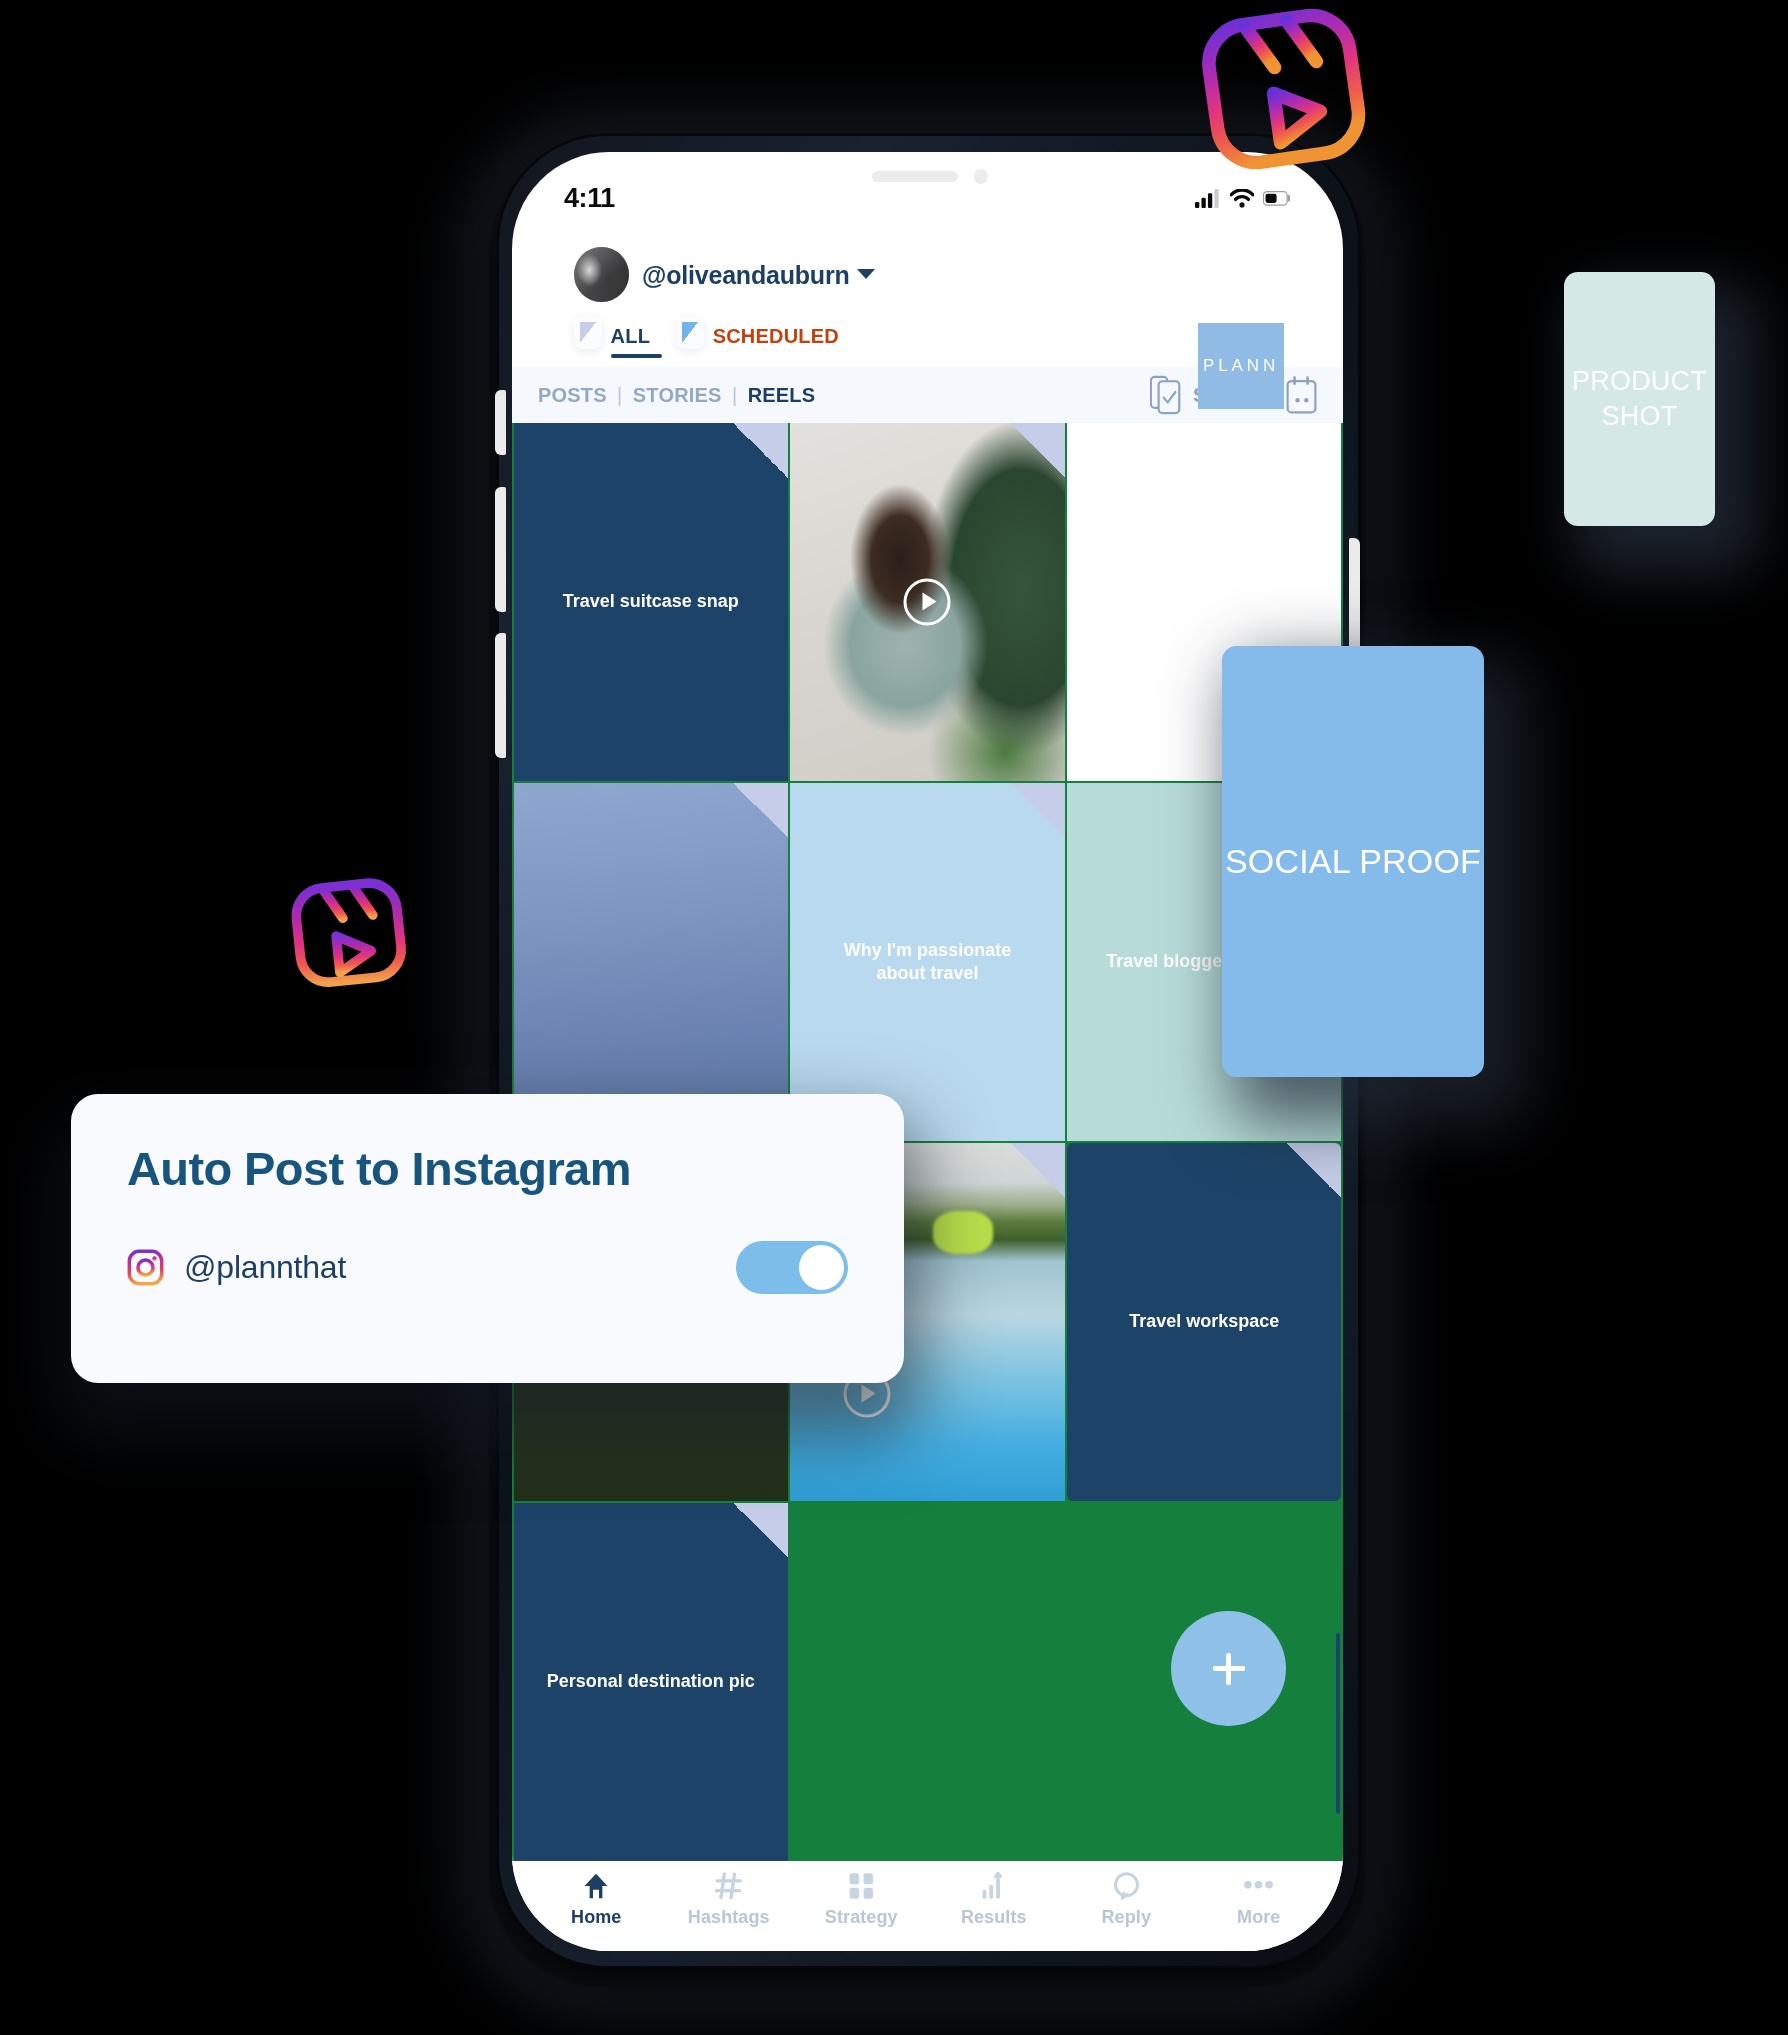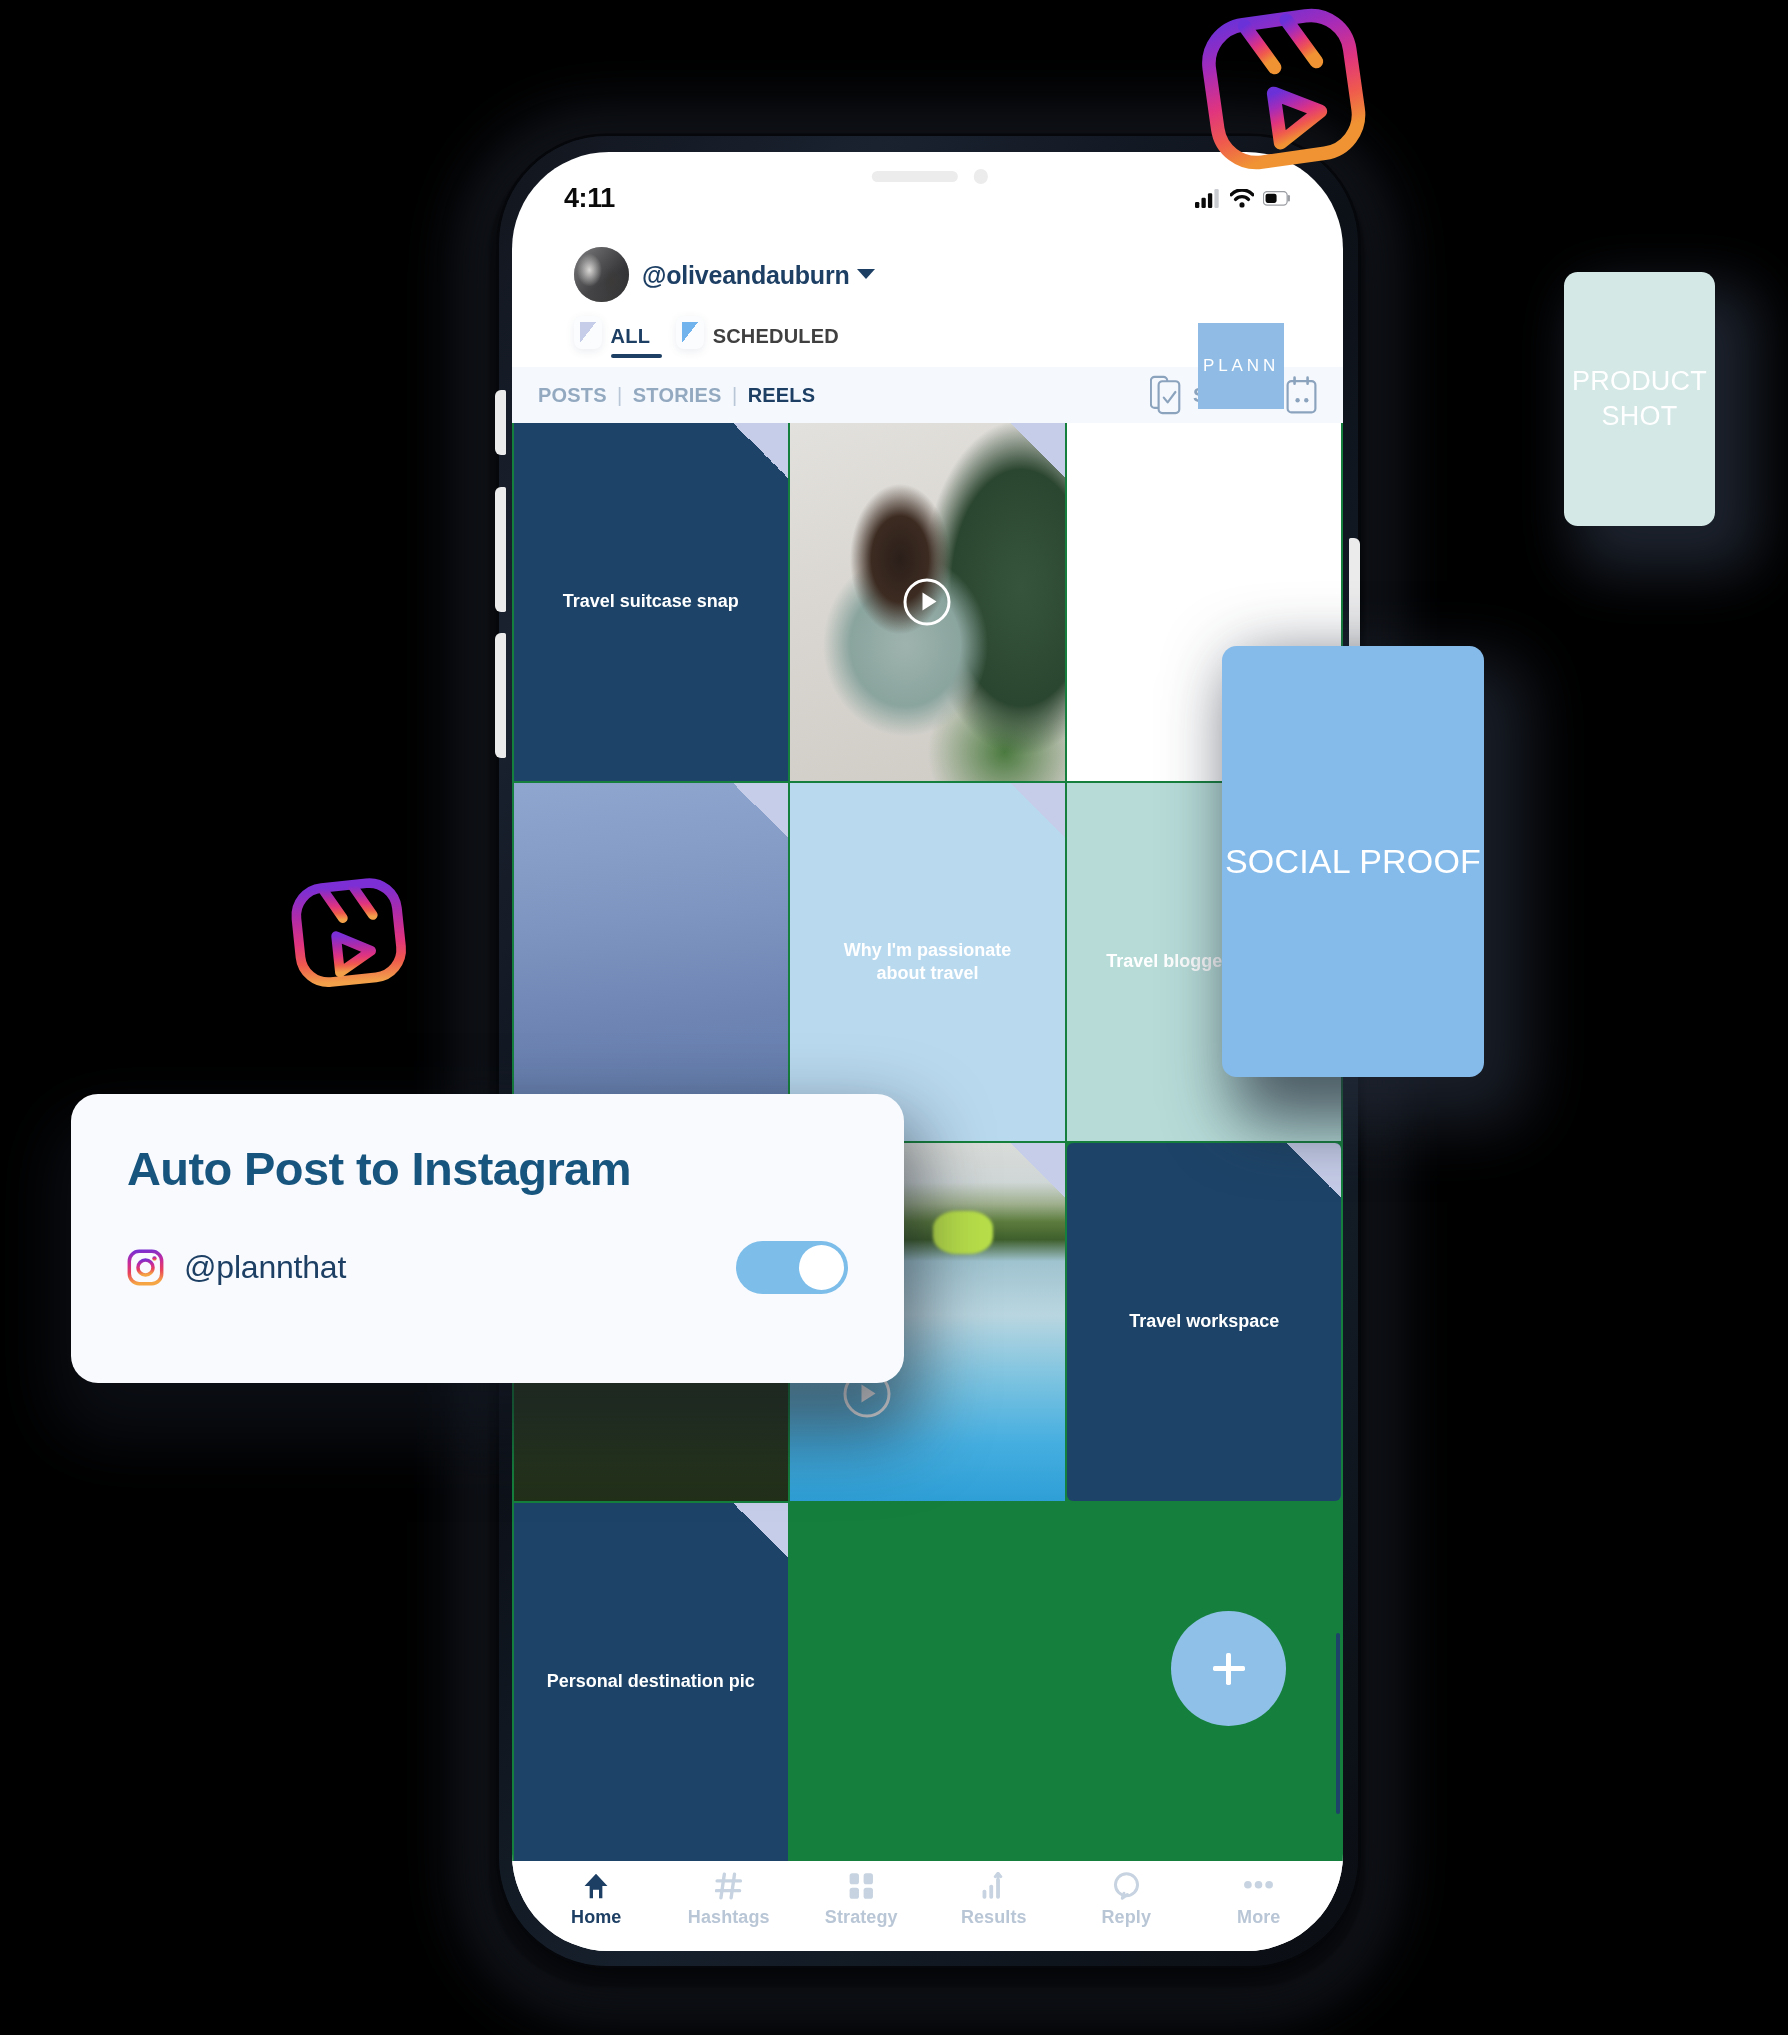--- a/index.html
+++ b/index.html
@@ -128,21 +128,21 @@
     box-shadow: 0 2.6px 8.6px rgba(60,80,120,.10);
   }
   .tab-flag::after {
     content: ""; position: absolute; left: 6px; top: 6px;
     width: 16.4px; height: 20.7px;
   }
   .flag-all::after    { background: linear-gradient(to bottom right, #c6cde8 50%, transparent 50%); }
   .flag-sched::after  { background: linear-gradient(to bottom right, #71b4ed 50%, transparent 50%); }
   .tab-label { font-size: 20px; font-weight: 700; letter-spacing: 0.2px; line-height: 1; padding-bottom: 2.6px; }
   .tab-active .tab-label   { color: #1d3f64; }
-  .tab-inactive .tab-label { color: #404040; }
+  .tab-inactive .tab-label { color: #c2410c; }
   .tab-underline {
     position: absolute; left: 37px; bottom: 0;
     width: 51px; height: 3.9px; background: #1d3f64; border-radius: 2.2px;
   }
 
   
   .filter-bar {
     position: absolute; left: 0; top: 215px;
     width: 831px; height: 56px;
     background: #f5f8fd;

